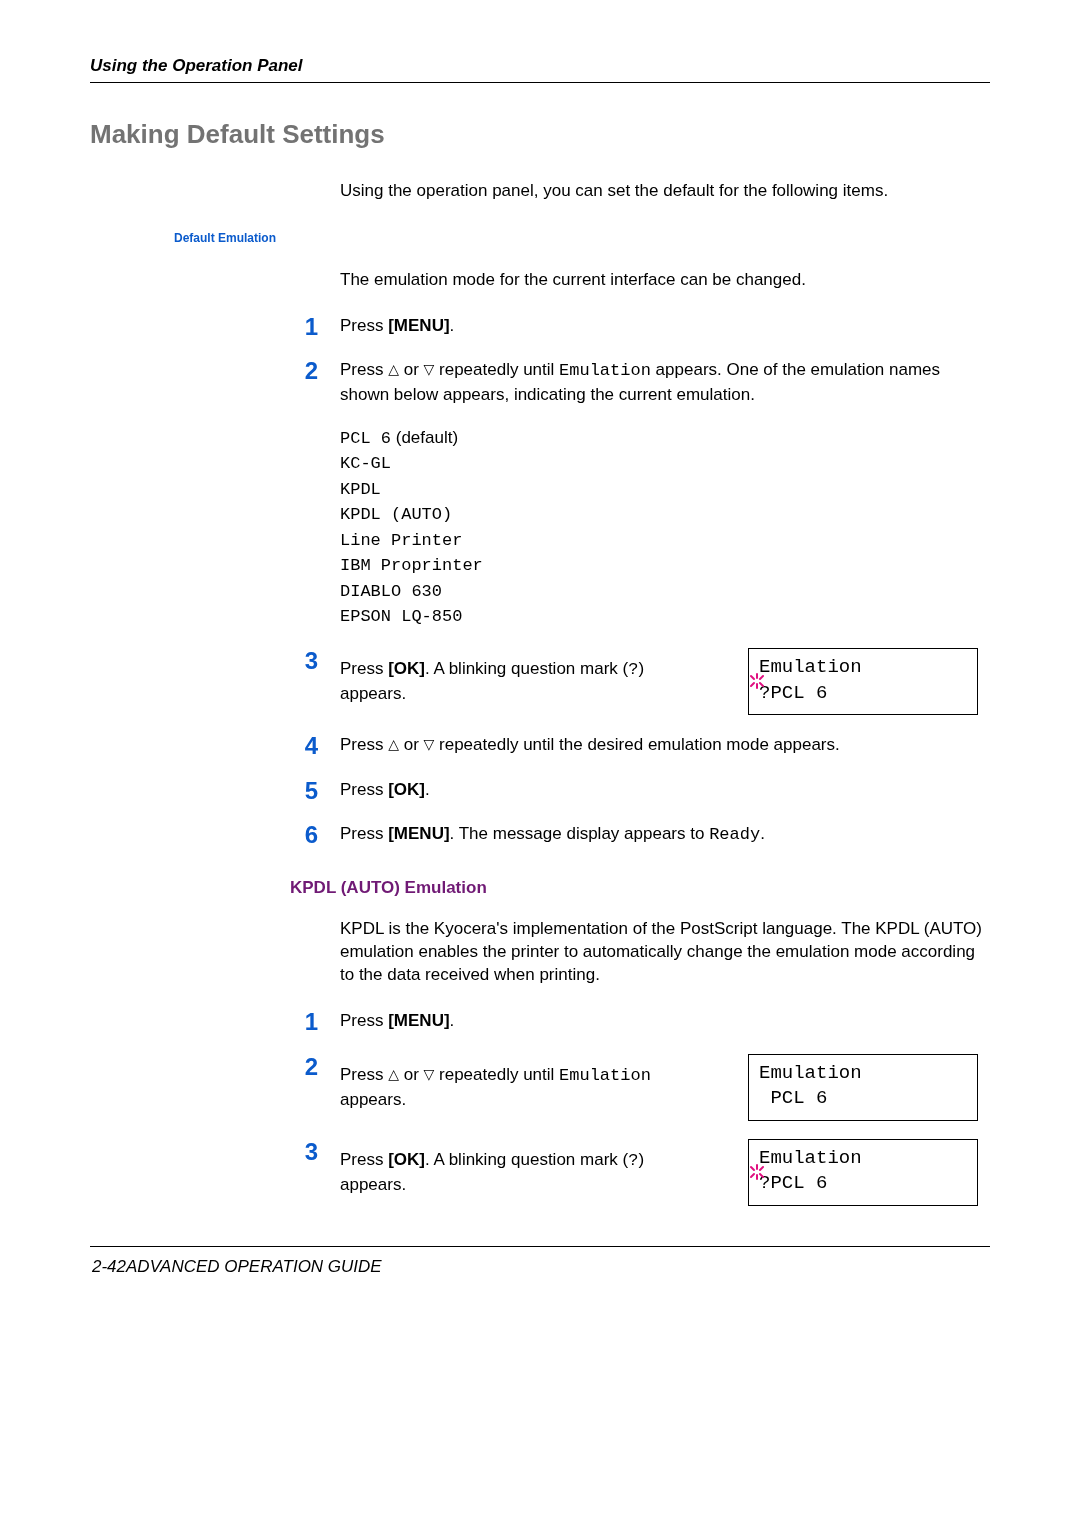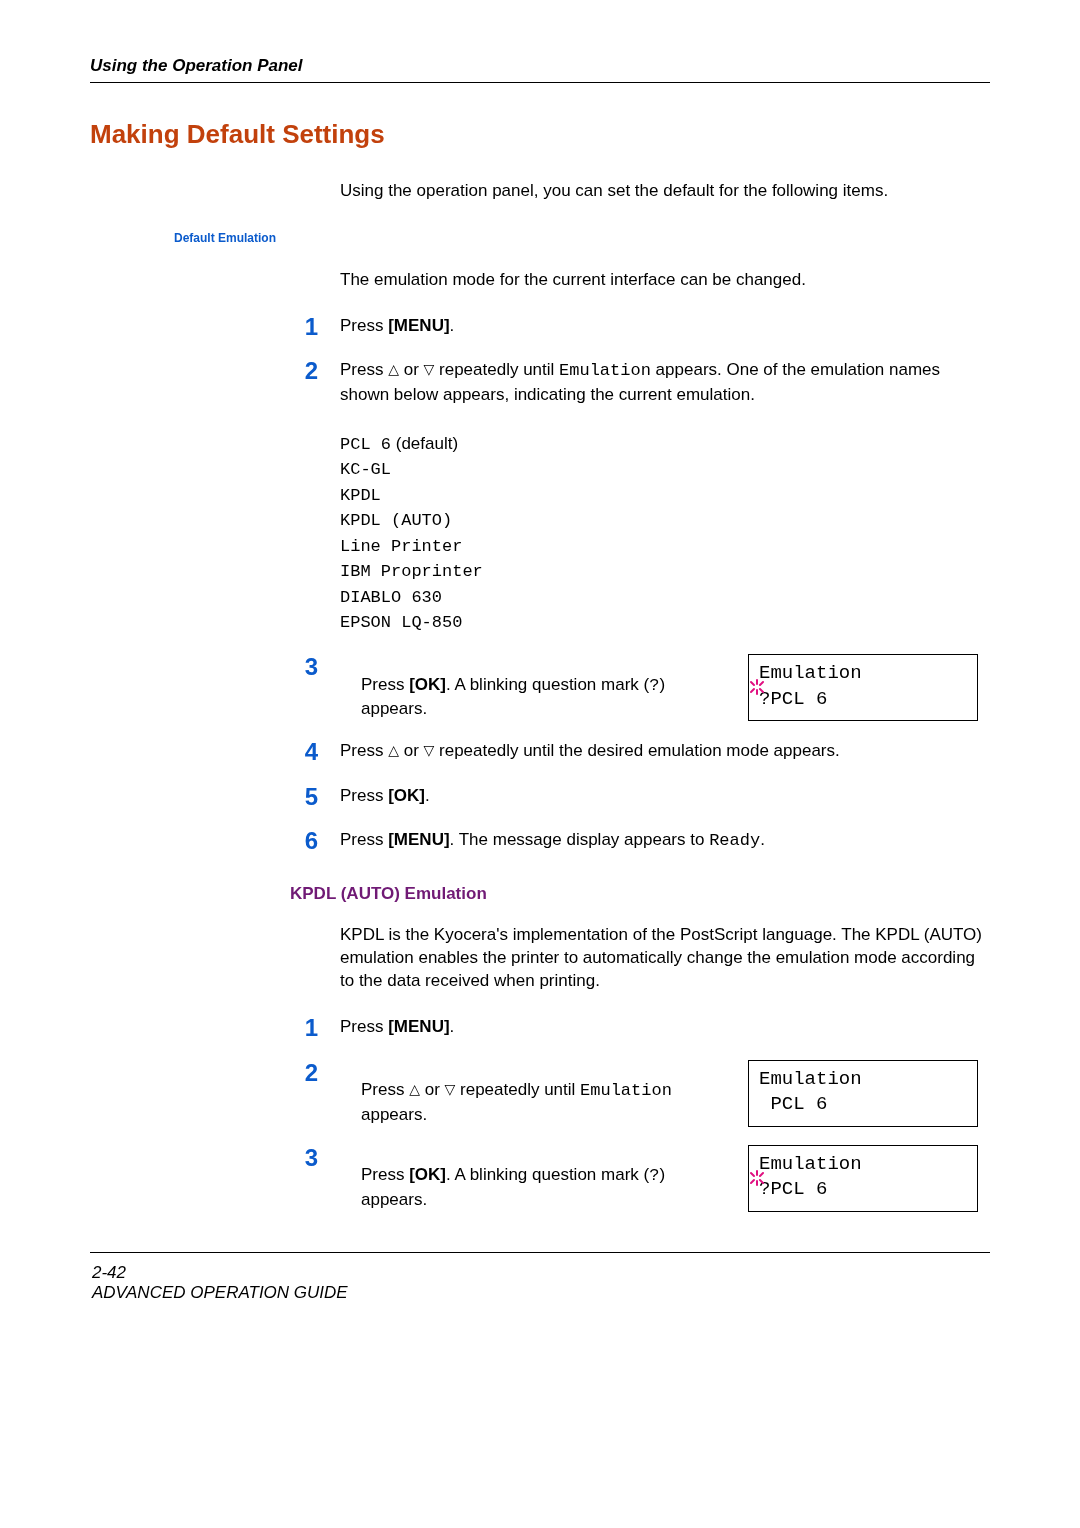--- a/index.html
+++ b/index.html
@@ -20,21 +20,21 @@
     font-size: 17px;
     margin-bottom: 6px;
     font-weight: bold;
   }
   .header-rule {
     border: none;
     border-top: 1.5px solid #000;
     margin-bottom: 36px;
   }
   .h1 {
-    color: #c2410c;
+    color: #737373;
     font-weight: bold;
     font-size: 26px;
     margin-bottom: 30px;
   }
   .intro {
     margin-left: 250px;
     margin-bottom: 28px;
     line-height: 1.35;
   }
   .h2 {
@@ -80,21 +80,21 @@
   }
   .tri-up, .tri-down {
     display: inline-block;
     font-size: 14px;
     vertical-align: 1px;
   }
   .mono-block {
     font-family: "Courier New", monospace;
     line-height: 1.5;
     white-space: pre;
-    margin-top: 24px;
+    margin-top: 18px;
   }
   .mono-inline {
     font-family: "Courier New", monospace;
   }
   .lcd {
     border: 1.5px solid #000;
     width: 230px;
     padding: 6px 10px 8px 10px;
     font-family: "Courier New", monospace;
     font-size: 19px;
@@ -104,40 +104,38 @@
   .lcd .marker {
     position: absolute;
     left: -2px;
     top: 22px;
     width: 20px;
     height: 20px;
     pointer-events: none;
   }
   .step-with-lcd {
     display: flex;
-    align-items: flex-end;
+    align-items: center;
     gap: 36px;
-    margin-left: 21px;
   }
   .step-with-lcd .lcd-col {
     margin-right: 12px;
   }
   .footer-rule {
     border: none;
     border-top: 1.5px solid #000;
     margin-top: 40px;
     margin-bottom: 10px;
   }
   .footer {
     display: flex;
     justify-content: flex-start;
     font-style: italic;
     font-size: 17px;
     padding: 0 2px;
-    flex-direction: column;
   }
   .bold { font-weight: bold; }
 </style>
 </head>
 <body>
 
 <div class="page">
   <div class="header-title">Using the Operation Panel</div>
   <hr class="header-rule">
 

